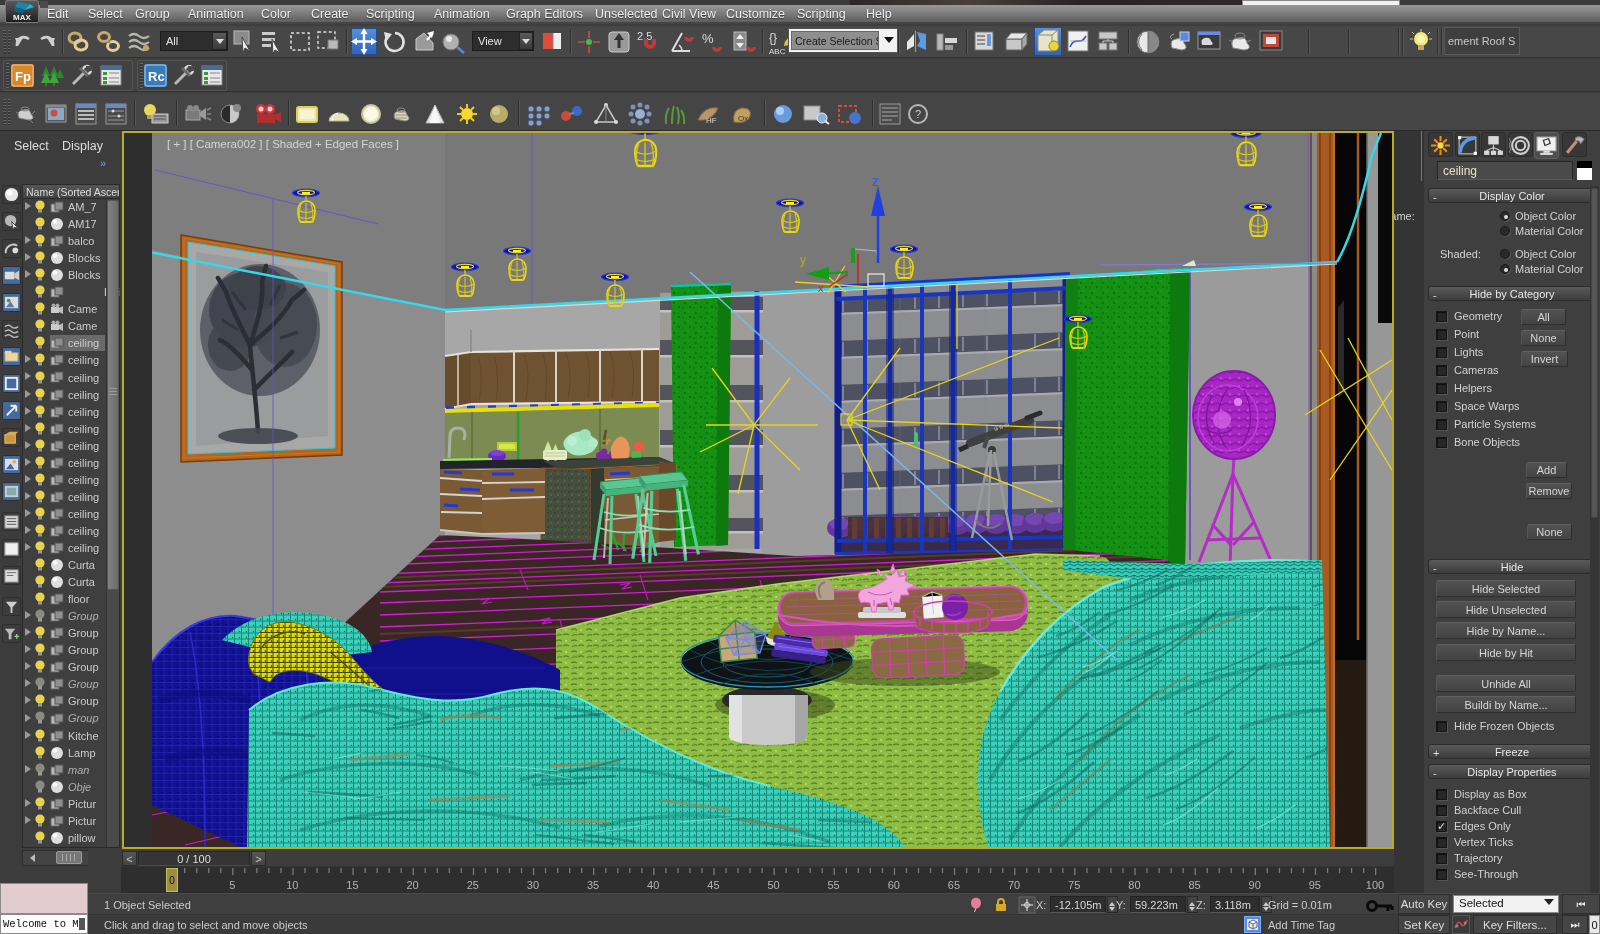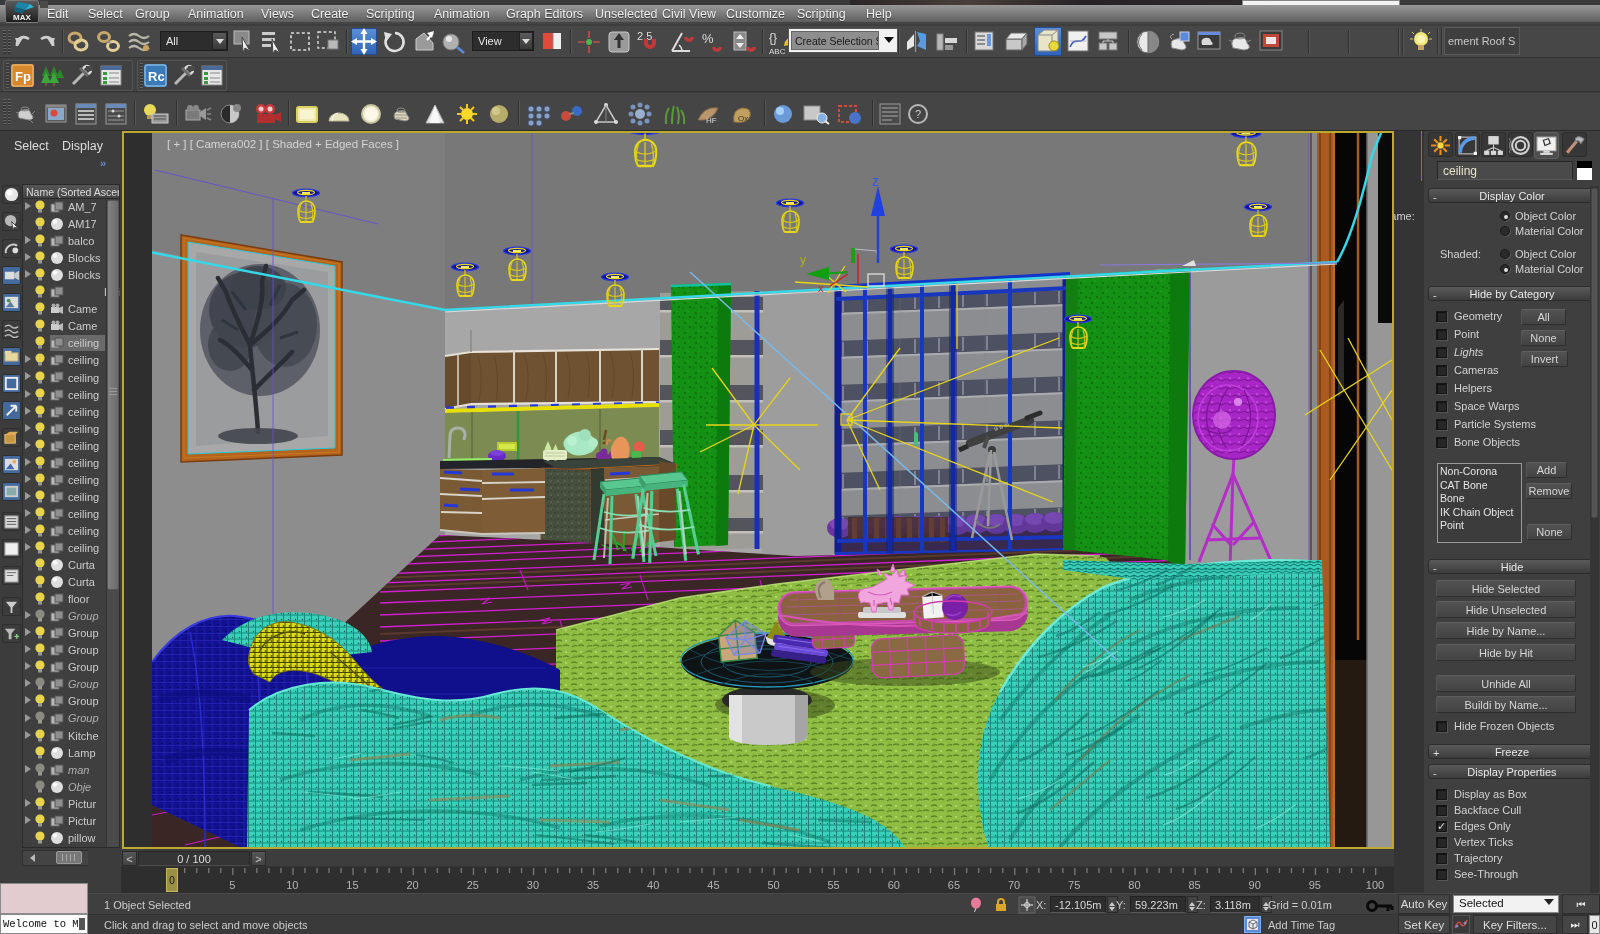--- a/index.html
+++ b/index.html
@@ -21,21 +21,21 @@
 </style></head><body>
 <div id="root">
     <div class="abs" style="left:0;top:0;width:1600px;height:6px;background:#3a3a3a;"></div>
     <div class="abs" style="left:850px;top:0;width:392px;height:10px;background:linear-gradient(90deg,#2b2628,#4a3f3a 30%,#262226 60%,#2e2a2c);"></div>
     <div class="abs" style="left:1242px;top:0;width:158px;height:10px;background:#f2f2f2;border:1px solid #888;"></div>
     <div class="abs" style="left:0;top:5px;width:1600px;height:19px;background:linear-gradient(#989898,#5f5f5f);border-bottom:2px solid #454545;"></div>
     <span class="mi" style="left:47px;">Edit</span>
     <span class="mi" style="left:88px;">Select</span>
     <span class="mi" style="left:135px;">Group</span>
     <span class="mi" style="left:188px;">Animation</span>
-    <span class="mi" style="left:261px;">Views</span>
+    <span class="mi" style="left:261px;">Color</span>
     <span class="mi" style="left:311px;">Create</span>
     <span class="mi" style="left:366px;">Scripting</span>
     <span class="mi" style="left:434px;">Animation</span>
     <span class="mi" style="left:506px;">Graph Editors</span>
     <span class="mi" style="left:595px;">Unselected</span>
     <span class="mi" style="left:662px;">Civil View</span>
     <span class="mi" style="left:726px;">Customize</span>
     <span class="mi" style="left:797px;">Scripting</span>
     <span class="mi" style="left:866px;">Help</span>
     <div class="abs" style="left:5px;top:0;width:34px;height:23px;background:linear-gradient(#5a5a5a,#1e1e1e);border:1px solid #777;border-radius:2px;">
@@ -1157,35 +1157,34 @@
     <div class="radio" style="left:1500px;top:249px;"></div>
     <div class="abs plabel" style="left:1515px;top:248px;">Object Color</div>
     <div class="radio on" style="left:1500px;top:264px;"></div>
     <div class="abs plabel" style="left:1515px;top:263px;">Material Color</div>
     <div class="rolh" style="top:286px;"><span class="pm">-</span>Hide by Category</div>
     <div class="chk" style="left:1436px;top:311px;"></div>
     <div class="abs plabel" style="left:1454px;top:310px;">Geometry</div>
     <div class="chk" style="left:1436px;top:329px;"></div>
     <div class="abs plabel" style="left:1454px;top:328px;">Point</div>
     <div class="chk" style="left:1436px;top:347px;"></div>
-    <div class="abs plabel" style="left:1454px;top:346px;font-style:italic;">Lights</div>
+    <div class="abs plabel" style="left:1454px;top:346px;">Lights</div>
     <div class="chk" style="left:1436px;top:365px;"></div>
     <div class="abs plabel" style="left:1454px;top:364px;">Cameras</div>
     <div class="chk" style="left:1436px;top:383px;"></div>
     <div class="abs plabel" style="left:1454px;top:382px;">Helpers</div>
     <div class="chk" style="left:1436px;top:401px;"></div>
     <div class="abs plabel" style="left:1454px;top:400px;">Space Warps</div>
     <div class="chk" style="left:1436px;top:419px;"></div>
     <div class="abs plabel" style="left:1454px;top:418px;">Particle Systems</div>
     <div class="chk" style="left:1436px;top:437px;"></div>
     <div class="abs plabel" style="left:1454px;top:436px;">Bone Objects</div>
     <div class="btn" style="left:1521px;top:309px;width:45px;height:16px;line-height:15px;">All</div>
     <div class="btn" style="left:1521px;top:330px;width:45px;height:16px;line-height:15px;">None</div>
     <div class="btn" style="left:1521px;top:351px;width:47px;height:16px;line-height:15px;">Invert</div>
-    <div class="abs" style="left:1437px;top:463px;width:85px;height:80px;background:#3c3c3c;border:1px solid #9a9a9a;color:#e4e4e4;font-size:10.5px;line-height:13.5px;padding:1px 0 0 2px;">Non-Corona<br>CAT Bone<br>Bone<br>IK Chain Object<br>Point</div>
     <div class="btn" style="left:1526px;top:462px;width:41px;height:16px;line-height:15px;">Add</div>
     <div class="btn" style="left:1526px;top:483px;width:46px;height:16px;line-height:15px;">Remove</div>
     <div class="btn" style="left:1527px;top:524px;width:45px;height:16px;line-height:15px;">None</div>
     <div class="rolh" style="top:559px;"><span class="pm">-</span>Hide</div>
     <div class="btn" style="left:1436px;top:580px;width:140px;height:17px;line-height:16px;">Hide Selected</div>
     <div class="btn" style="left:1436px;top:601px;width:140px;height:17px;line-height:16px;">Hide Unselected</div>
     <div class="btn" style="left:1436px;top:622px;width:140px;height:17px;line-height:16px;">Hide by Name...</div>
     <div class="btn" style="left:1436px;top:644px;width:140px;height:17px;line-height:16px;">Hide by Hit</div>
     <div class="btn" style="left:1436px;top:675px;width:140px;height:17px;line-height:16px;">Unhide All</div>
     <div class="btn" style="left:1436px;top:696px;width:140px;height:17px;line-height:16px;">Buildi by Name...</div>

